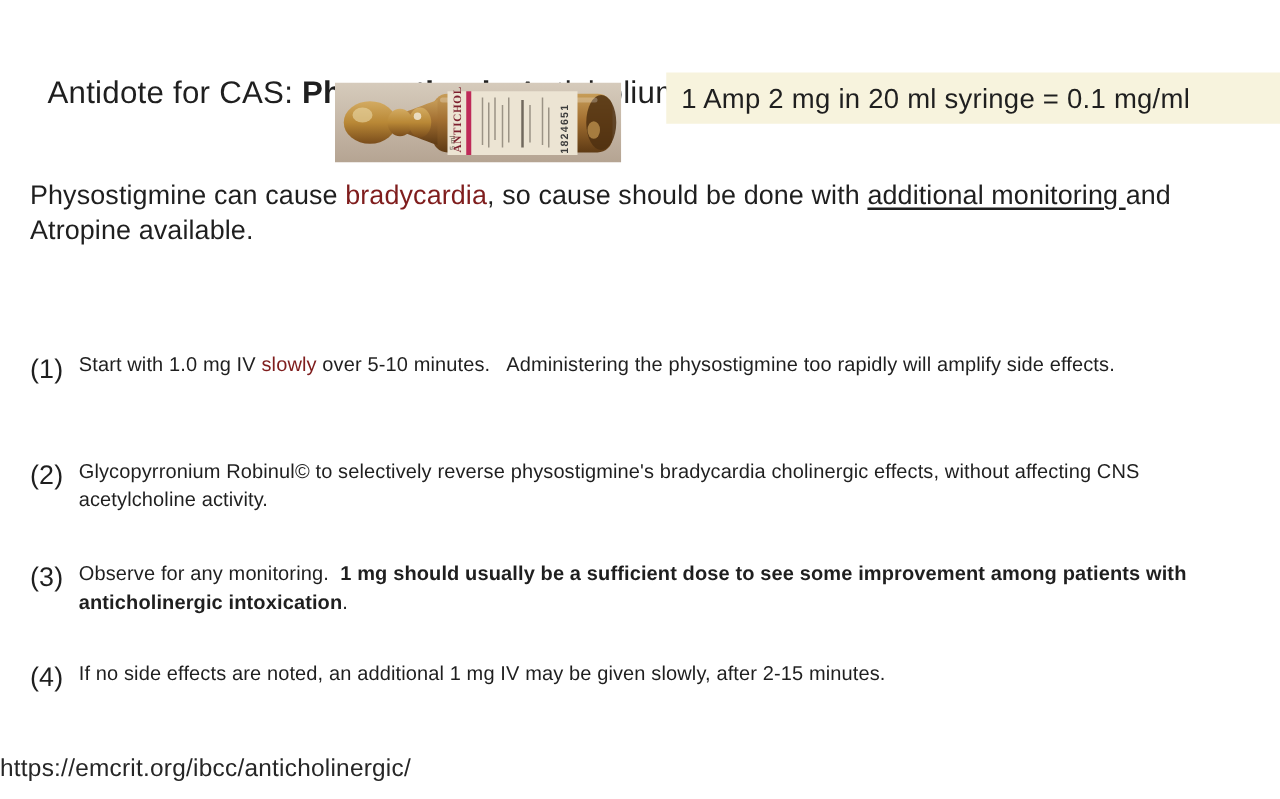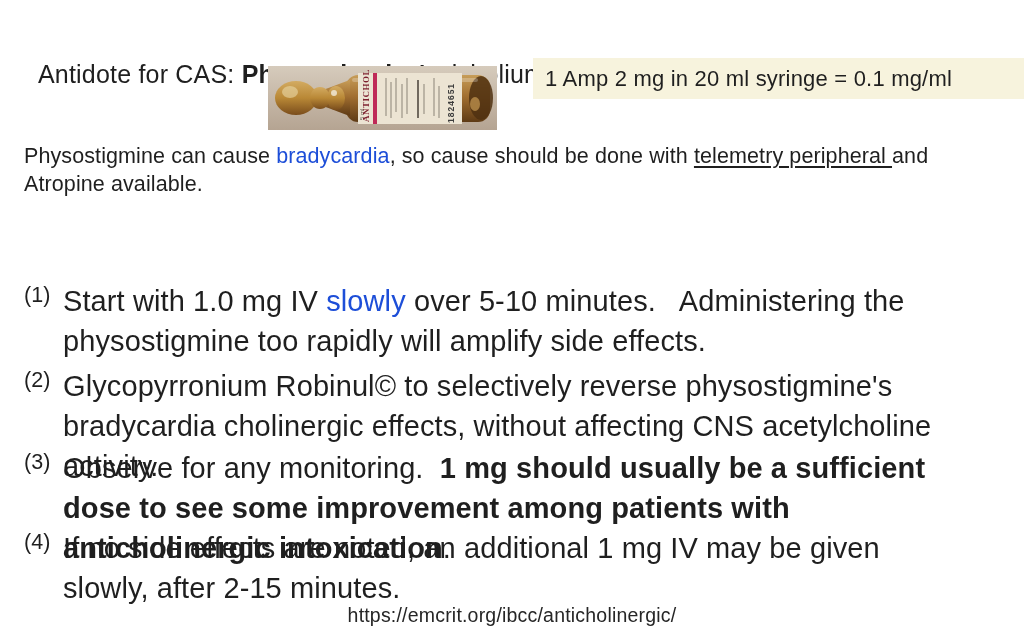--- a/index.html
+++ b/index.html
@@ -33,43 +33,43 @@
     padding-left: 12px;
     letter-spacing: 0.2px;
     white-space: pre;
   }
 
   
   .intro {
     position: absolute; left: 24px; top: 142px; width: 940px;
     font-size: 21.5px; line-height: 28px; letter-spacing: 0.1px;
   }
-  .red { color: #1d4ed8; }
+  .red { color: #7f1d1d; }
   .ul { text-decoration: underline; text-underline-offset: 3px; text-decoration-thickness: 1.5px; }
   .b { font-weight: bold; }
 
   
   .list-item { position: absolute; left: 24px; display: flex; }
   .item1 { top: 281px; }
   .item2 { top: 366px; }
   .item3 { top: 448px; }
   .item4 { top: 528px; }
   .list-num {
     width: 39px; flex: 0 0 39px;
     font-size: 21.5px; line-height: 28px; letter-spacing: 0.1px;
   }
   .list-text {
     width: 900px;
-    font-size: 29px; line-height: 40px; letter-spacing: 0.1px;
+    font-size: 16px; line-height: 23px; letter-spacing: 0.1px;
   }
 
   
   .footer-url {
     position: absolute; left: 0; top: 604px; width: 1024px;
-    text-align: center; font-size: 19.5px; letter-spacing: 0.2px; color: #262626;
+    text-align: left; font-size: 19.5px; letter-spacing: 0.2px; color: #262626;
   }
 </style>
 </head>
 <body>
 
 <div class="title">
   <span>Antidote for CAS: </span><span class="t-bold">Physostigmin</span><span> Anticholium© IV  1</span><span class="t-small"> Amp 5 ml = 2 mg, 0.4 mg/ml PUR</span>
 </div>
 
 <div class="ampoule-wrap">
@@ -128,21 +128,21 @@
       <line x1="171" y1="20" x2="171" y2="52"></line>
     </g>
 
     <text transform="rotate(-90 186 57)" x="186" y="57" font-size="8.5" font-weight="bold" fill="#3c3c3c" letter-spacing="1" font-family="Liberation Sans, sans-serif">1824651</text>
   </svg>
 </div>
 
 <div class="highlight-box">1 Amp 2 mg in 20 ml syringe = 0.1 mg/ml</div>
 
 <div class="intro">
-  <p class="prewrap"><span>Physostigmine can cause </span><span class="red">bradycardia</span><span>, so cause should be done with </span><span class="ul">telemetry peripheral </span><span>and Atropine available.</span></p>
+  <p class="prewrap"><span>Physostigmine can cause </span><span class="red">bradycardia</span><span>, so cause should be done with </span><span class="ul">additional monitoring </span><span>and Atropine available.</span></p>
 </div>
 
 <div class="list-item item1">
   <div class="list-num">(1)</div>
   <div class="list-text prewrap"><span>Start with 1.0 mg IV </span><span class="red">slowly</span><span> over 5-10 minutes.   Administering the physostigmine too rapidly will amplify side effects.</span></div>
 </div>
 
 <div class="list-item item2">
   <div class="list-num">(2)</div>
   <div class="list-text prewrap">Glycopyrronium Robinul© to selectively reverse physostigmine's bradycardia cholinergic effects, without affecting CNS acetylcholine activity.</div>

